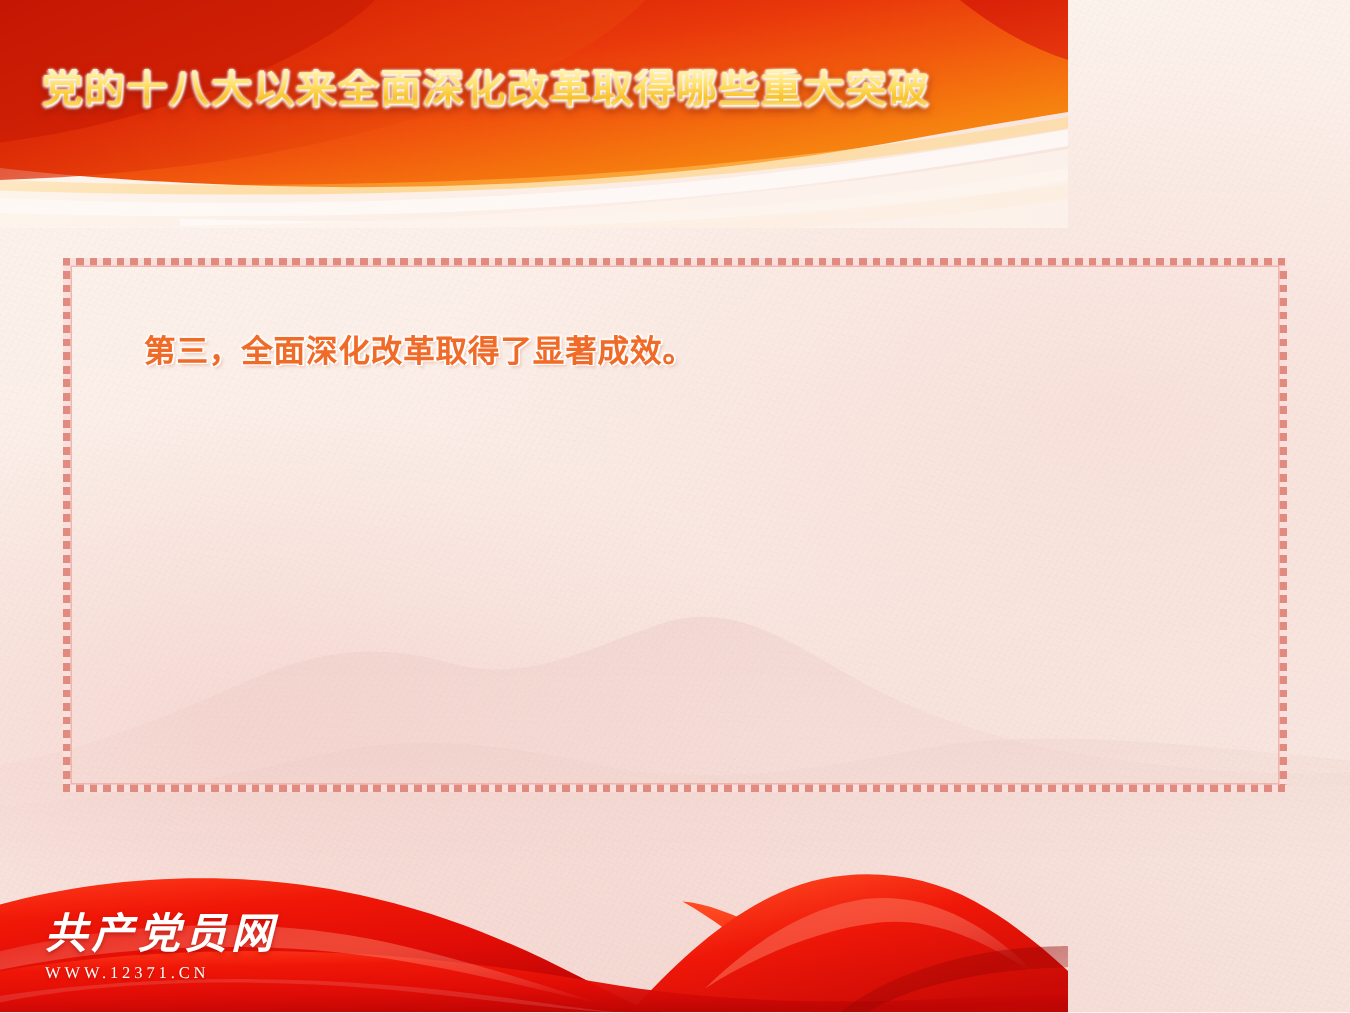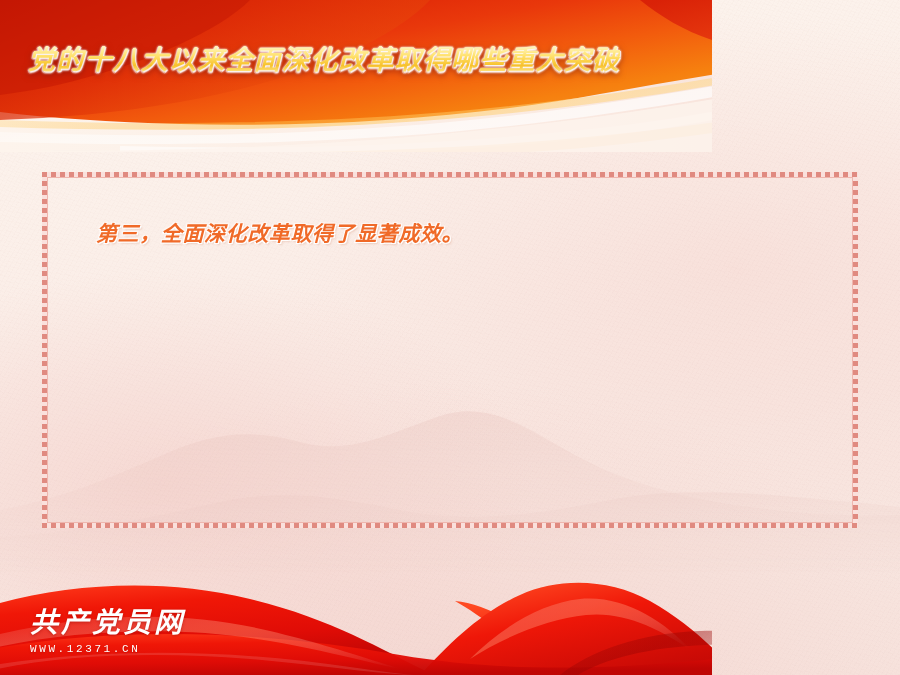--- a/index.html
+++ b/index.html
@@ -49,21 +49,20 @@
     opacity: .5;
   }
 
   
   .header-banner {
     position: absolute;
     top: 0; left: 0;
     width: 712px;
     height: 152px;
     overflow: hidden;
-    font-style: italic;
   }
   .header-banner svg { display: block; }
 
   .header-title {
     position: absolute;
     left: 28px;
     top: 46px;
     font-size: 27px;
     font-weight: 700;
     letter-spacing: 1.2px;
@@ -112,21 +111,20 @@
     line-height: 1.2;
     margin: 14px 0 0 4px;
     color: #f06a28;
     font-family: "DejaVu Sans", "Liberation Sans", sans-serif;
     text-shadow:
        1.2px 1.2px 0 #ffffff,
       -1.2px 1.2px 0 #ffffff,
        1.2px -1.2px 0 #fff6f2,
       -1.2px -1.2px 0 #fff6f2,
        2px 2px 2px rgba(190,90,50,.22);
-    font-style: italic;
   }
 
   .body-paragraph {
     margin: 38px 0 0 2px;
     font-size: 15.4px;
     line-height: 2.05;
     color: #2b2622;
     text-align: justify;
     text-justify: inter-ideograph;
     letter-spacing: .2px;
@@ -159,21 +157,21 @@
     line-height: 1;
     font-family: "DejaVu Serif", "Liberation Serif", serif;
     font-style: italic;
     text-shadow: 0 1px 3px rgba(150,10,5,.5);
   }
   .site-logo-url {
     margin-top: 6px;
     font-size: 11px;
     letter-spacing: 2.6px;
     color: #ffffff;
-    font-family: Liberation Mono, monospace;
+    font-family: Liberation Serif, serif;
     text-shadow: 0 1px 2px rgba(150,10,5,.45);
   }
 </style>
 </head>
 <body>
 
 <div id="slide">
 
   <div class="paper-base"></div>
   <div class="paper-grain"></div>

